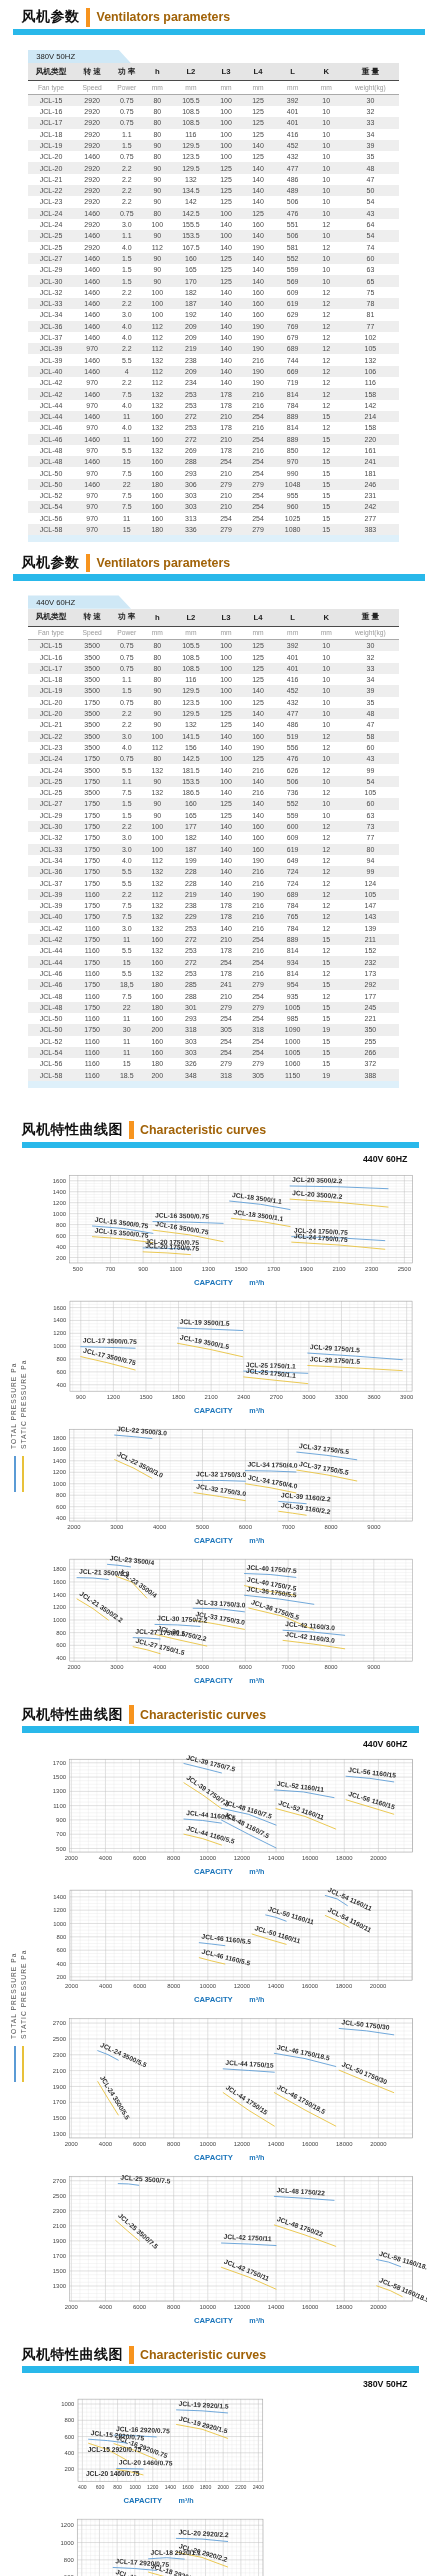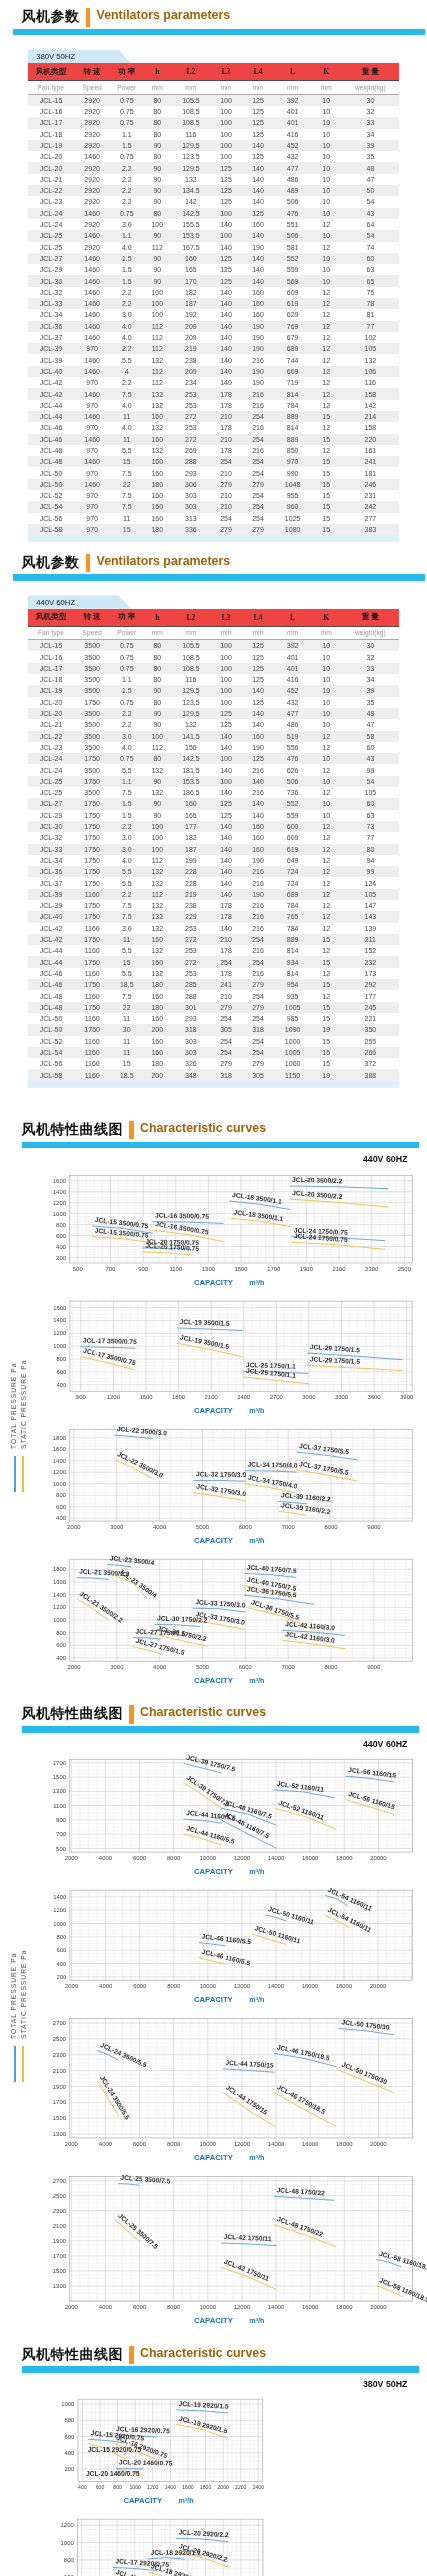--- a/index.html
+++ b/index.html
@@ -1,32 +1,32 @@
 <!DOCTYPE html>
 <html style="font-size:8.2px"><head>
 <meta charset="utf-8">
 <style>
   html,body{margin:0;padding:0;background:#fff;}
   body{width:428px;font-family:"Liberation Sans",sans-serif;color:#333;}
   #page{position:relative;width:428px;overflow:hidden;background:#fff;}
   
-  .sec-header{display:flex;align-items:flex-start;gap:6.2px;margin:0 0 2.1px 21.6px;}
+  .sec-header{display:flex;align-items:center;gap:6.2px;margin:0 0 2.1px 21.6px;}
   .sec-header .zh{font-size:14px;font-weight:bold;color:#111;letter-spacing:0.5px;font-family:"DejaVu Sans","Liberation Sans",sans-serif;}
   .sec-header .orange-bar{width:4.6px;height:18.5px;background:#f7941e;}
   .sec-header .en{font-size:12.4px;font-weight:bold;color:#a16207;}
   .cyan-bar{height:6.7px;background:#29b8ea;margin-left:13px;margin-right:3.1px;}
   .curve-sec .cyan-bar{margin-left:21.6px;margin-right:9.3px;}
   .voltage-row{text-align:right;margin:6.2px 20.6px 2.1px 0;font-size:8.8px;font-weight:bold;color:#111;}
   
   .table-wrap{margin:14.4px 28px 0 28px;width:371px;}
   .tab{width:103px;height:13.4px;background:#cfe8f6;clip-path:polygon(0 0,calc(100% - 12.4px) 0,100% 100%,0 100%);
        display:flex;align-items:center;padding-left:8.2px;box-sizing:border-box;font-size:7.7px;color:#222;}
   table.params{border-collapse:collapse;width:371px;table-layout:fixed;}
   table.params th,table.params td{padding:0;text-align:center;font-weight:normal;}
-  tr.zh-row th{background:#ef4444;height:17px;font-size:7.7px;font-weight:600;color:#222;border-bottom:1px solid #4a4a4a;font-family:Liberation Serif, serif;}
+  tr.zh-row th{background:#e5e5e5;height:17px;font-size:7.7px;font-weight:600;color:#222;border-bottom:1px solid #4a4a4a;font-family:Liberation Sans, sans-serif;}
   tr.en-row th{height:12.4px;font-size:6.7px;color:#9b9b9b;border-bottom:0.8px solid #aaa;}
   table.params td{height:11.3px;font-size:7px;color:#4a4a4a;}
   tr.alt td{background:#eeeeee;}
   .footer-strip{height:7.2px;background:#def0fa;}
   
   .charts-wrap{position:relative;margin-top:5.2px;}
   .chart-block{margin-bottom:2.1px;}
   .pressure-legend{position:absolute;left:10.3px;display:flex;flex-direction:column;align-items:flex-start;}
   .vlabels{display:flex;flex-direction:row;gap:3.1px;}
   .vlabel{writing-mode:vertical-rl;transform:rotate(180deg);font-size:6.7px;letter-spacing:1px;color:#555;height:130px;}

